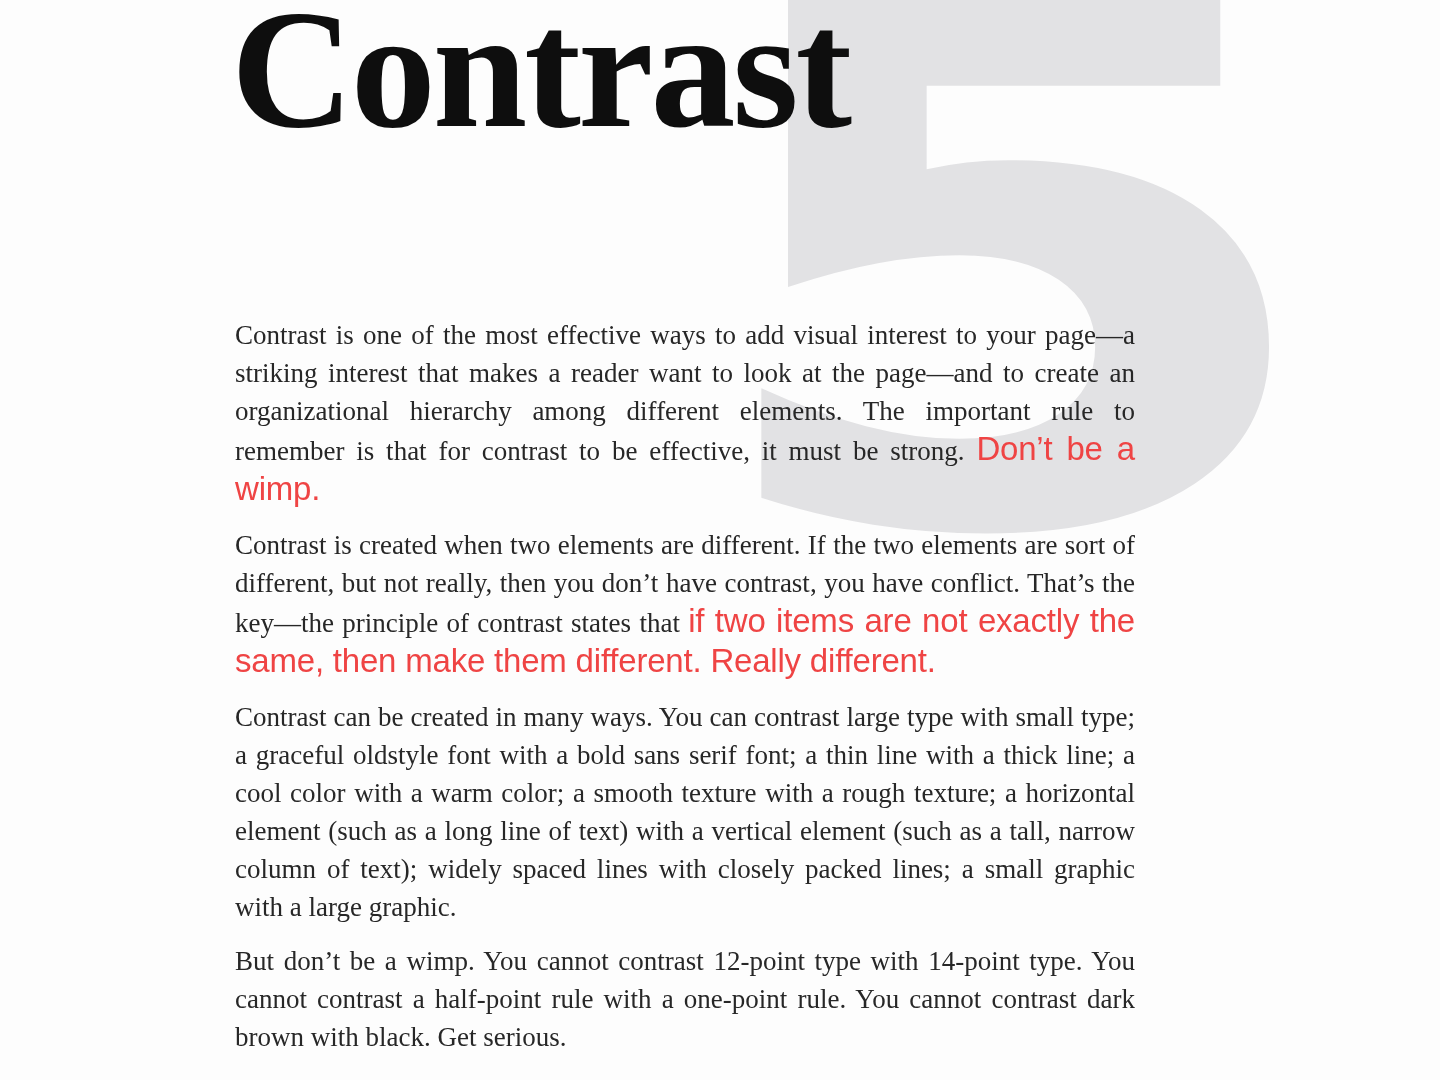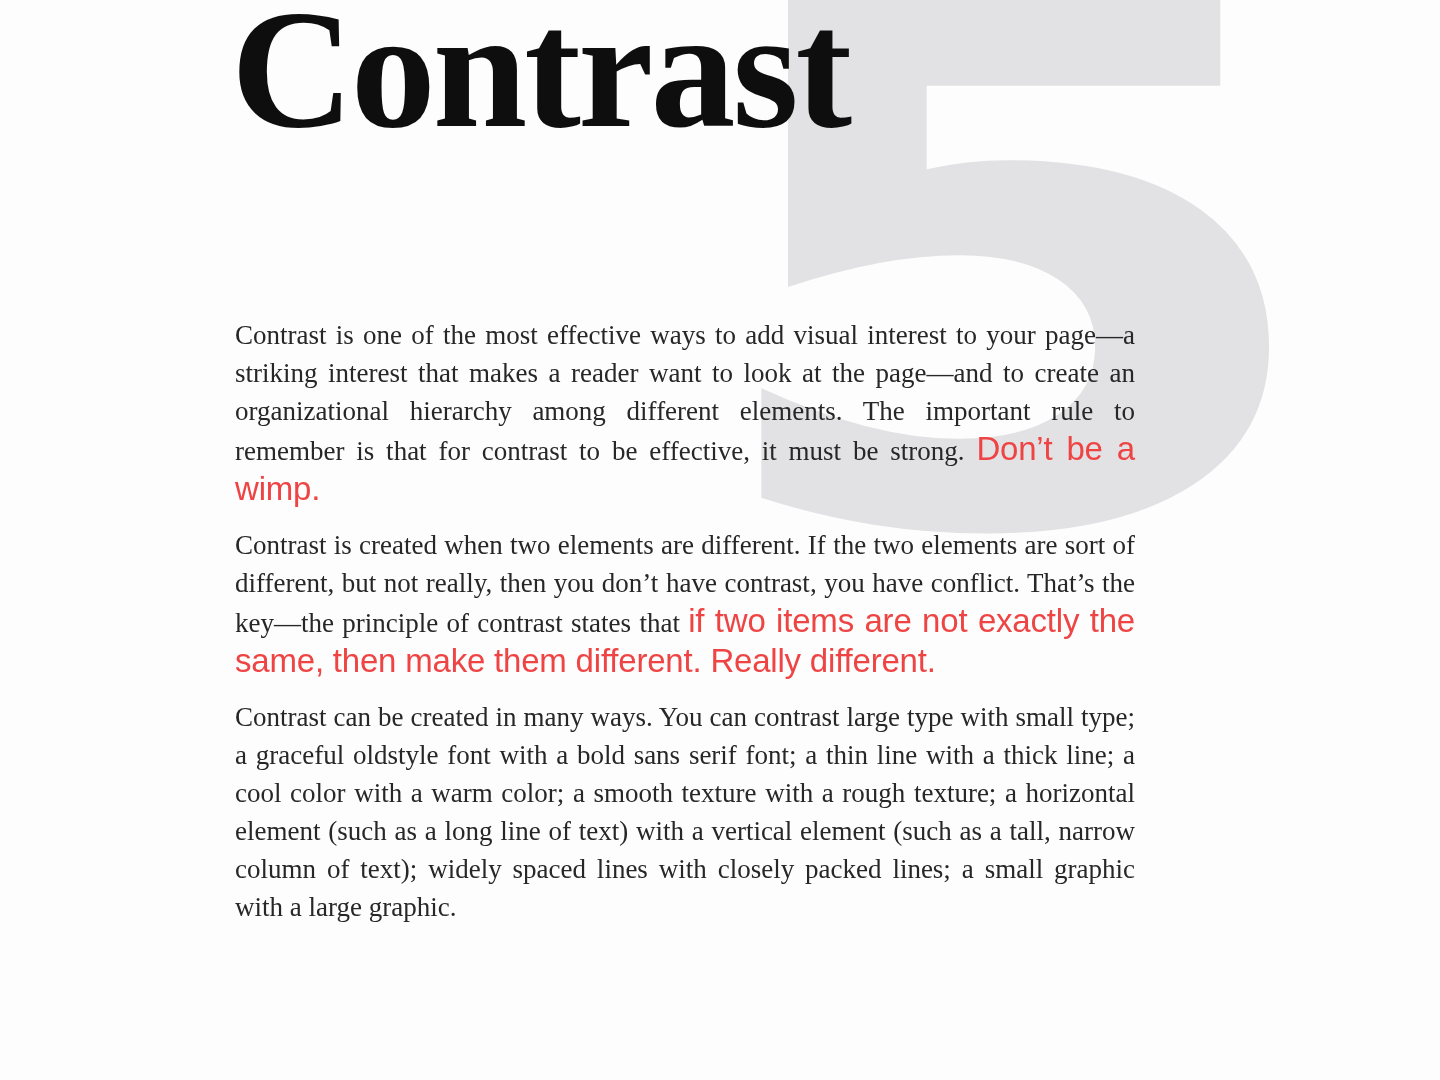--- a/index.html
+++ b/index.html
@@ -76,15 +76,16 @@
 <div class="page">
 
   <div class="watermark">5</div>
 
   <h1 class="title">Contrast</h1>
 
   <div class="body-col">
     <p class="para"><span class="seg-serif">Contrast is one of the most effective ways to add visual interest to your page—a striking interest that makes a reader want to look at the page—and to create an organizational hierarchy among different elements. The important rule to remember is that for contrast to be effective, it must be strong. </span><span class="seg-bold">Don’t be a wimp.</span></p>
     <p class="para"><span class="seg-serif">Contrast is created when two elements are different. If the two elements are sort of different, but not really, then you don’t have </span><span class="seg-italic">contrast,</span><span class="seg-serif"> you have </span><span class="seg-italic">conflict.</span><span class="seg-serif"> That’s the key—the principle of contrast states that </span><span class="seg-bold">if two items are not exactly the same, then make them different. Really different.</span></p>
     <p class="para"><span class="seg-serif">Contrast can be created in many ways. You can contrast large type with small type; a graceful oldstyle font with a bold sans serif font; a thin line with a thick line; a cool color with a warm color; a smooth texture with a rough texture; a horizontal element (such as a long line of text) with a vertical element (such as a tall, narrow column of text); widely spaced lines with closely packed lines; a small graphic with a large graphic.</span></p>
+    <p class="para"><span class="seg-serif">But don’t be a wimp. You cannot contrast 12-point type with 14-point type. You cannot contrast a half-point rule with a one-point rule. You cannot contrast dark brown with black. Get serious.</span></p>
   </div>
 
 </div>
 
 </body></html>

